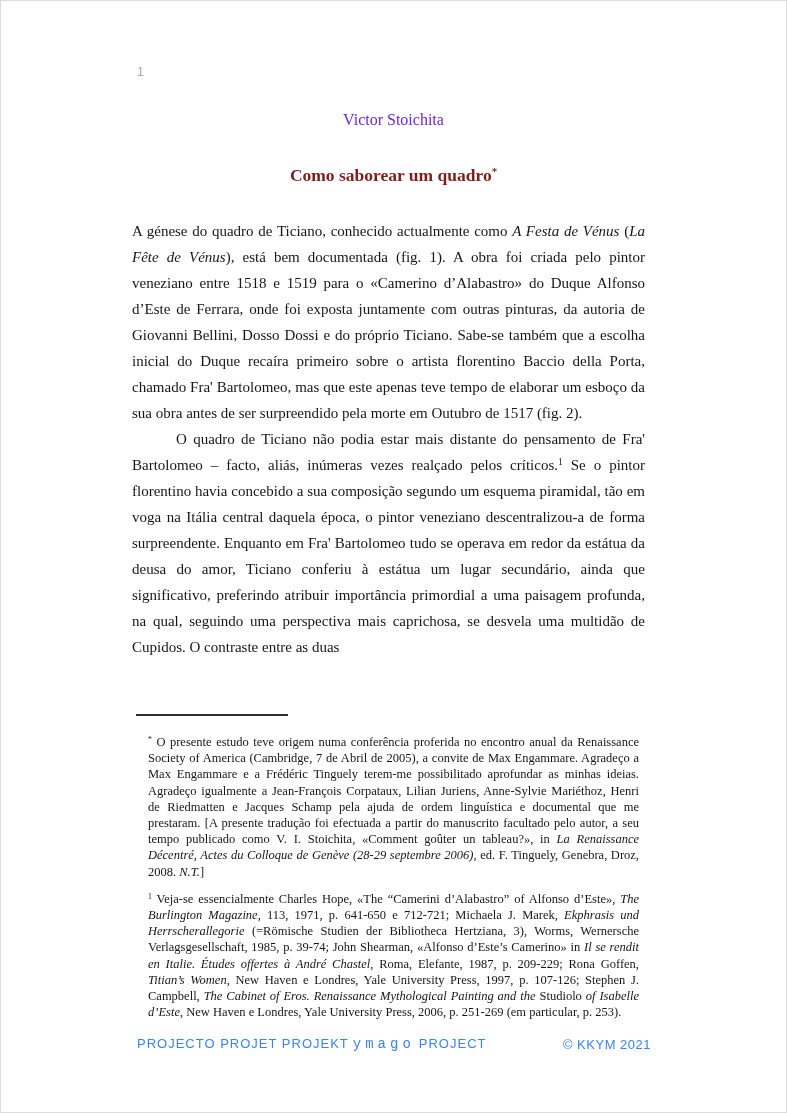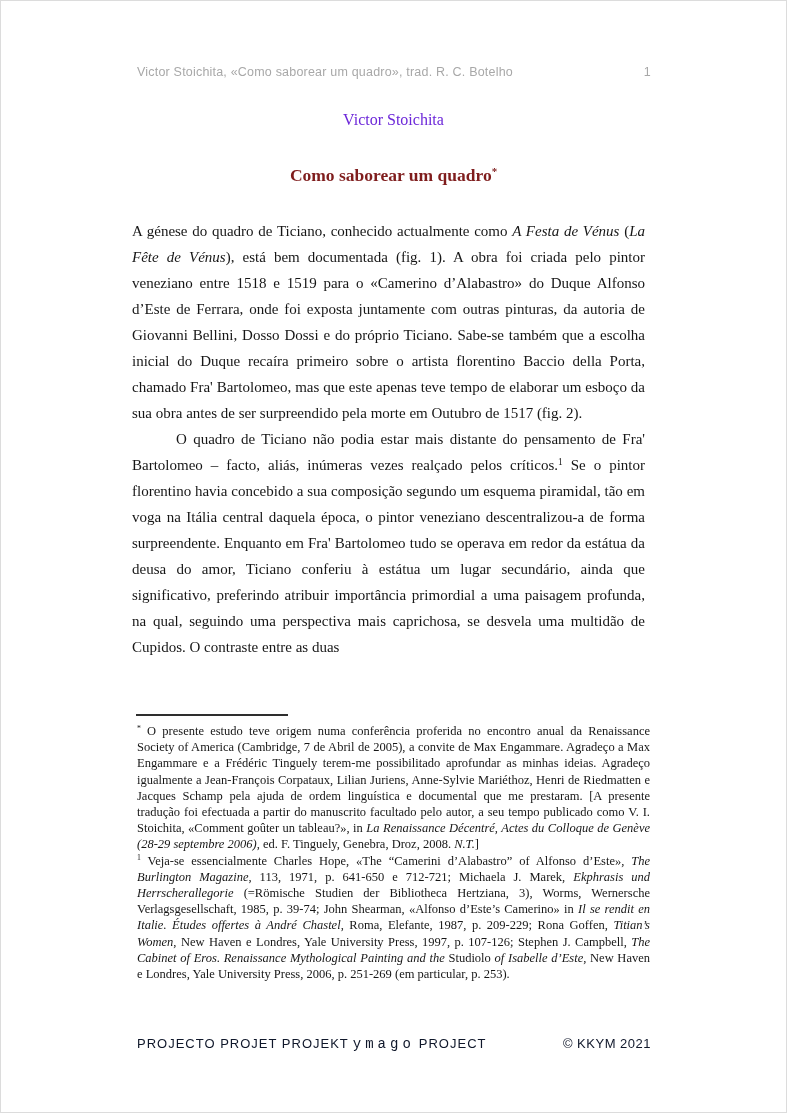--- a/index.html
+++ b/index.html
@@ -78,59 +78,58 @@
   .footnotes {
     position: absolute;
     top: 723px;
     left: 137px;
     width: 513px;
     font-size: 12.5px;
     line-height: 16.2px;
     text-align: justify;
     color: #161616;
   }
-  .footnotes p { margin: 0; }
+  .footnotes p { margin: 11px; }
   
   .it { font-style: italic; }
   .sup {
     font-size: 0.62em;
     position: relative;
     top: -0.55em;
     line-height: 0;
   }
   
   .page-footer {
     position: absolute;
     top: 1036px;
     left: 137px;
     right: 136px;
     display: flex;
     justify-content: space-between;
-    align-items: flex-start;
+    align-items: flex-end;
     font-family: "Liberation Sans", sans-serif;
     font-size: 13px;
-    color: #0f172a;
+    color: #3b82f6;
     gap: 43px;
   }
   .footer-left { letter-spacing: 1px; }
   .footer-logo {
     font-family: "Liberation Mono", monospace;
     font-size: 14px;
     letter-spacing: 4px;
     margin: 0 4px;
   }
   .footer-copyright { letter-spacing: 0.5px; }
 </style>
 </head>
 <body>
 
 <div class="sheet-edge"></div>
 
 <div class="page-header">
-  <span>Victor Stoichita, «Como saborear um quadro», trad. R. C. Botelho</span>
   <span>1</span>
 </div>
 
 <div class="author-line">Victor Stoichita</div>
 
 <div class="doc-title">
   <span>Como saborear um quadro</span><span class="sup">*</span>
 </div>
 
 <div class="body-copy">

